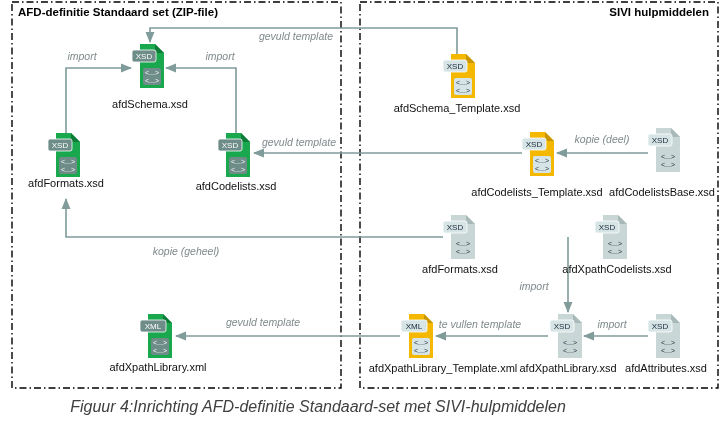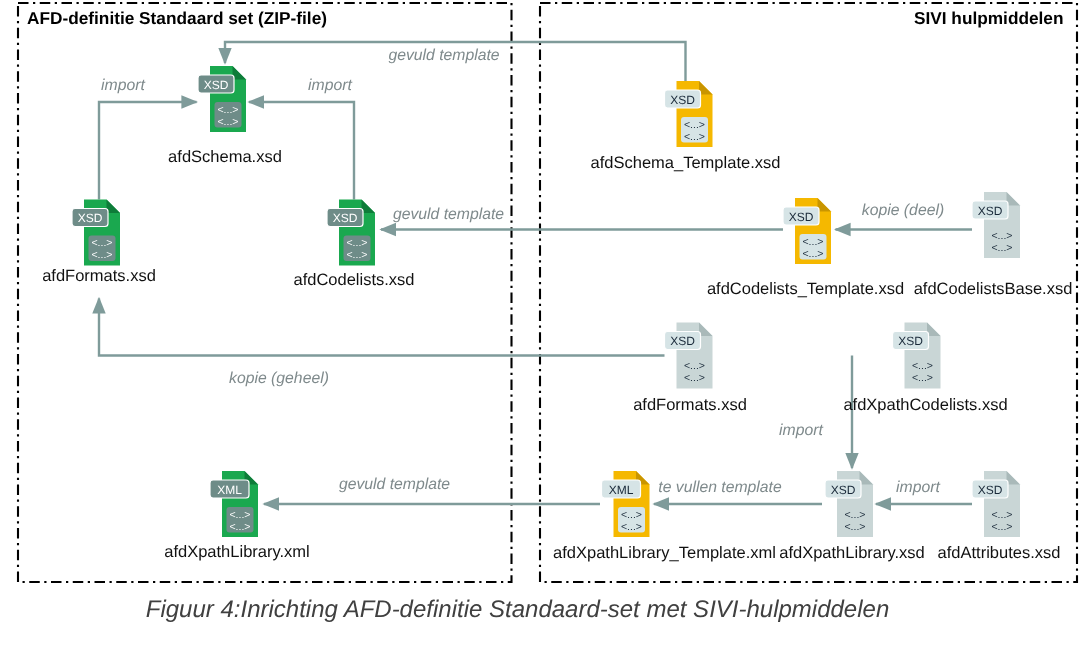--- a/index.html
+++ b/index.html
@@ -5,21 +5,21 @@
   html, body { margin:0; padding:0; background:#ffffff; }
   body { width:720px; height:431px; position:relative; overflow:hidden;
          font-family:"Liberation Sans", sans-serif; }
   #diagram { position:absolute; left:0; top:0; width:720px; height:431px; }
   .section-title { font-family:"Liberation Sans", sans-serif; font-weight:bold; font-size:11.5px; fill:#000; }
   .file-label { font-family:"Liberation Sans", sans-serif; font-size:11px; fill:#111; }
   .edge-label { font-family:"Liberation Sans", sans-serif; font-style:italic; font-size:10.5px; fill:#7f8a8c; }
   .badge-text { font-family:"Liberation Sans", sans-serif; font-size:8px; }
   .code-text { font-family:"Liberation Sans", sans-serif; font-size:7px; }
   .caption { position:absolute; left:0; width:636px; top:398px; text-align:center;
-             font-family:"Liberation Sans", sans-serif; font-style:italic; font-size:16px; color:#404040;padding-left:27px; }
+             font-family:"Liberation Sans", sans-serif; font-style:italic; font-size:16px; color:#404040; }
 </style>
 </head>
 <body>
 
 <svg id="diagram" xmlns="http://www.w3.org/2000/svg" width="720" height="431" viewBox="0 0 720 431">
   <defs>
     <marker id="arrowhead" viewBox="0 0 10 10" refX="9" refY="5" markerWidth="7" markerHeight="7" orient="auto-start-reverse">
       <path d="M0,1 L10,5 L0,9 z" fill="#7f9b9a"></path>
     </marker>
   </defs>

